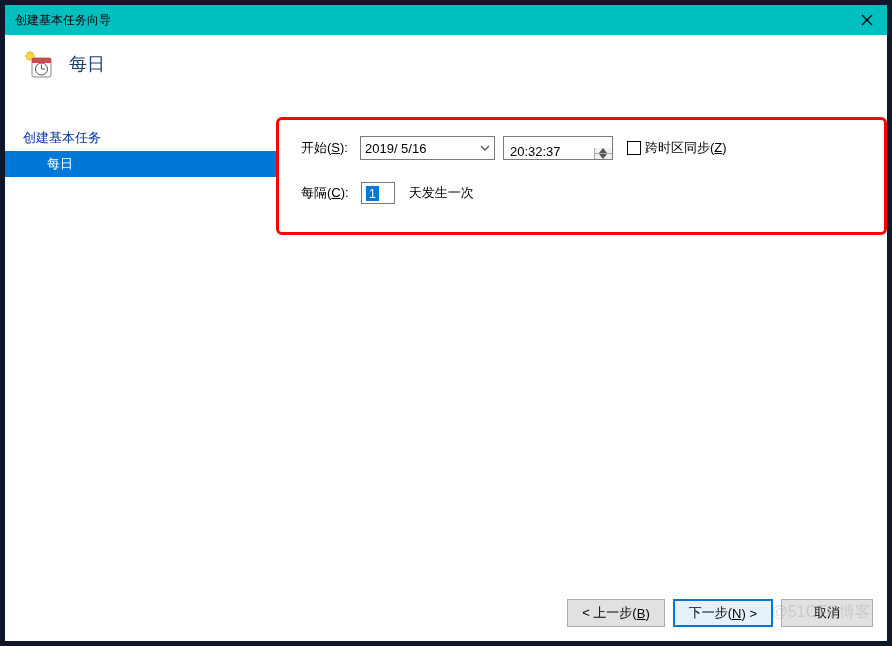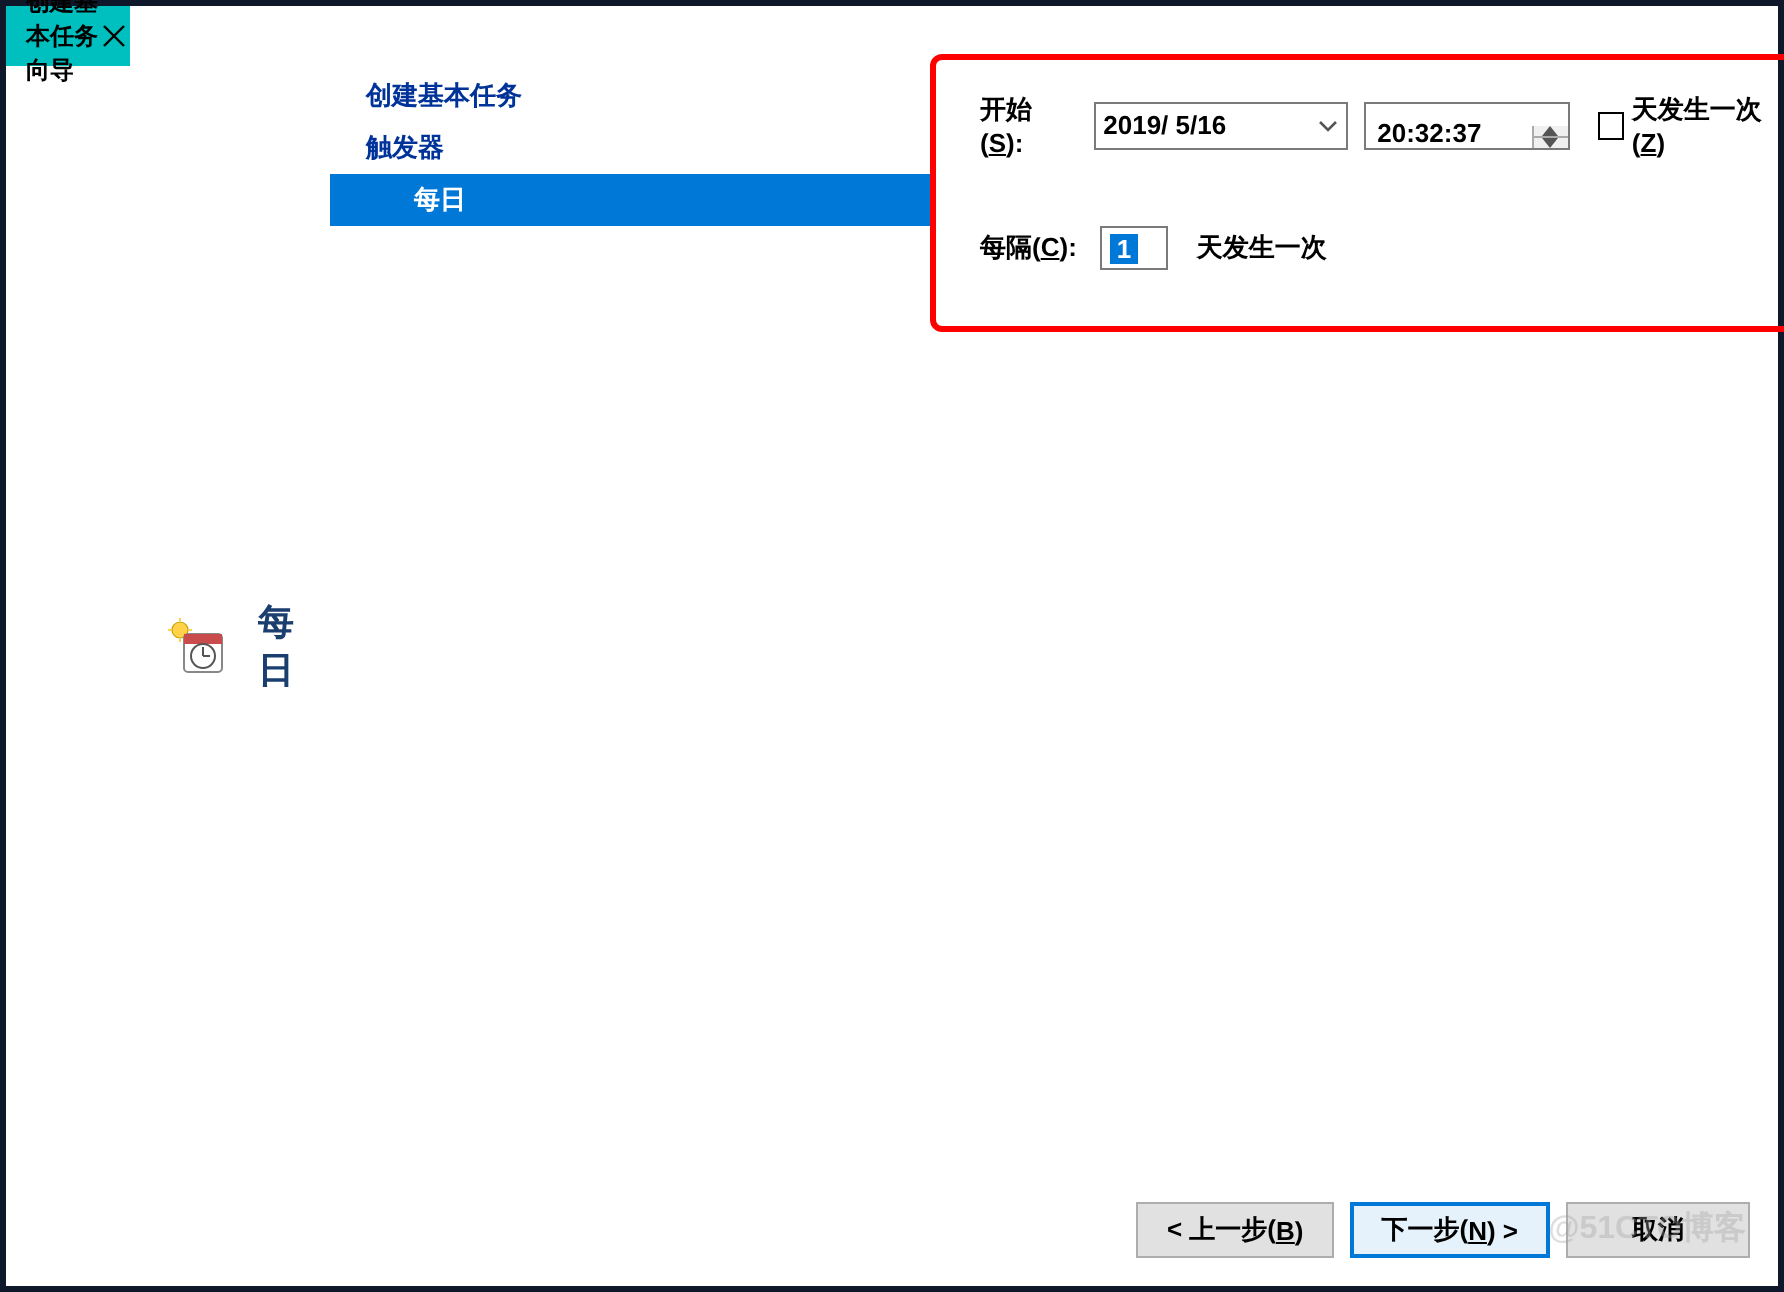--- a/index.html
+++ b/index.html
@@ -1,31 +1,31 @@
 <!DOCTYPE html>
 <html><head>
   <meta charset="utf-8">
   <style>
     * { box-sizing: border-box; margin: 0; padding: 0; font-family: "Microsoft YaHei", "Segoe UI", Arial, sans-serif; font-size: 13px; }
     body { background: #fff; }
-    .window { width: 892px; height: 646px; display: flex; flex-direction: row; border: 3px solid #0f172a; background: #fff; position: relative; font-weight: bold; }
+    .window { width: 892px; height: 646px; display: flex; flex-direction: column; border: 5px solid #0f172a; background: #fff; position: relative; }
     .titlebar { height: 30px; background: #00bfbf; display: flex; align-items: center; justify-content: space-between; padding: 0 0 0 10px; }
     .titlebar-text { color: #000; font-size: 12px; }
     .close-btn { width: 40px; height: 30px; display: flex; align-items: center; justify-content: center; cursor: pointer; }
     .close-btn svg { stroke: #000; }
     .header-area { display: flex; align-items: center; padding: 14px 18px; gap: 16px; }
     .header-icon { width: 30px; height: 30px; position: relative; }
     .header-title { font-size: 18px; color: #1a3e6e; }
     .body-area { display: flex; flex: 1; }
     .sidebar { width: 300px; padding-top: 32px; }
     .sidebar-item { padding: 4px 18px; color: #003399; cursor: pointer; }
     .sidebar-item.indent { padding-left: 42px; }
     .sidebar-item.selected { background: #0078d7; color: #fff; }
     .content-area { flex: 1; padding-top: 24px; position: relative; }
-    .highlight-box { border: 3px solid #ff0000; border-radius: 6px; padding: 16px 18px 28px 22px; width: 448px; display: flex; flex-direction: column; gap: 34px; }
+    .highlight-box { border: 3px solid #ff0000; border-radius: 6px; padding: 16px 18px 28px 22px; width: 611px; display: flex; flex-direction: column; gap: 22px; }
     .row { display: flex; align-items: center; gap: 8px; }
     .lbl { color: #000; margin-right: 4px; }
     .lbl u { text-decoration: underline; }
     .date-input { width: 135px; height: 24px; border: 1px solid #7a7a7a; padding: 0 4px; display: flex; align-items: center; justify-content: space-between; background: #fff; }
     .date-input .chev { display: flex; align-items: center; }
     .time-input { width: 110px; height: 24px; border: 1px solid #7a7a7a; display: flex; align-items: flex-end; background: #fff; }
     .time-text { flex: 1; display: flex; align-items: center; padding: 0 6px; }
     .spinner { width: 18px; border-left: 1px solid #aaa; display: flex; flex-direction: column; }
     .spin-btn { flex: 1; display: flex; align-items: center; justify-content: center; background: #f0f0f0; border-bottom: 1px solid #aaa; cursor: pointer; }
     .spin-btn:last-child { border-bottom: none; }
@@ -71,21 +71,20 @@
         <line x1="18.5" y1="20" x2="22" y2="20" stroke="#555" stroke-width="1"></line>
       </svg>
     </div>
     <div class="header-title">每日</div>
   </div>
 
   <div class="body-area">
 
     <div class="sidebar">
       <div class="sidebar-item">创建基本任务</div>
-      <div class="sidebar-item">触发器</div>
       <div class="sidebar-item indent selected">每日</div>
     </div>
 
     <div class="content-area">
       <div class="highlight-box">
 
         <div class="row">
           <span class="lbl">
             <span>开始(</span><u>S</u><span>):</span>
           </span>
@@ -108,21 +107,21 @@
               <div class="spin-btn">
                 <svg width="8" height="5" viewBox="0 0 8 5">
                     <path d="M0 0 L8 0 L4 5 Z" fill="#555"></path>
                   </svg>
               </div>
             </div>
           </div>
           <div class="checkbox-wrap">
             <div class="checkbox"></div>
             <span>
-              <span>天发生一次(</span><u>Z</u><span>)</span>
+              <span>跨时区同步(</span><u>Z</u><span>)</span>
             </span>
           </div>
         </div>
 
         <div class="row">
           <span class="lbl">
             <span>每隔(</span><u>C</u><span>):</span>
           </span>
           <div class="num-input">
             <span class="val">1</span>

